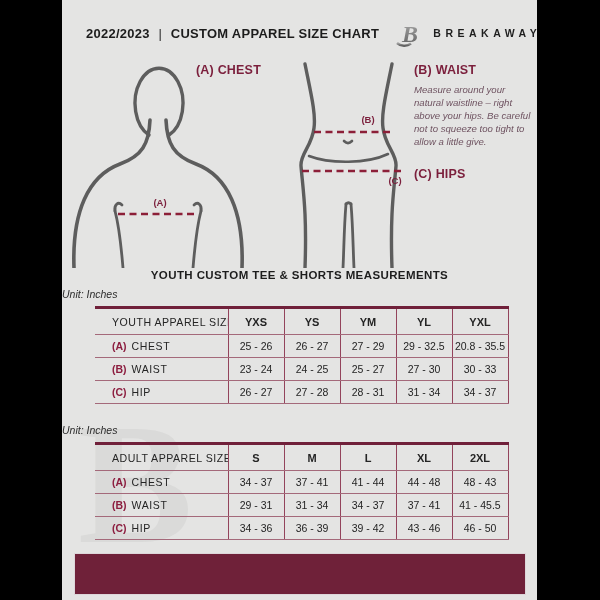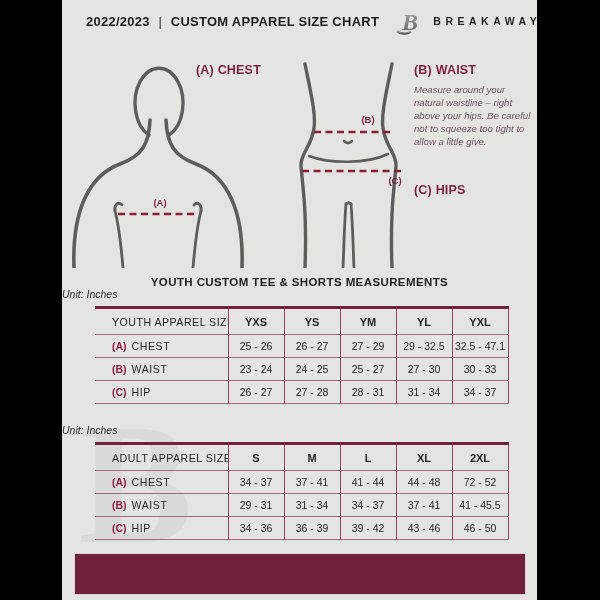--- a/index.html
+++ b/index.html
@@ -13,21 +13,21 @@
     position:absolute; left:62px; top:0; width:475px; height:600px;
     background:#e4e4e3; overflow:hidden;
   }
   .watermark {
     position:absolute; left:16px; top:398px; z-index:0;
     font-family:"Liberation Serif", serif; font-weight:bold;
     font-size:172px; line-height:1; color:#dadad9; user-select:none;
   }
   
   .hdr {
-    position:absolute; top:4px; left:0; width:100%; height:34px; z-index:2;
+    position:absolute; top:16px; left:0; width:100%; height:34px; z-index:2;
     display:flex; align-items:center; justify-content:space-between;
     box-sizing:border-box; padding:0 16px 0 24px;
   }
   .hdr-title-group {
     display:flex; align-items:center; gap:9px;
     font-weight:bold; font-size:13.5px; letter-spacing:0.3px; color:#1c1c1c;
     transform:scaleX(0.96); transform-origin:left center; white-space:nowrap;
   }
   .hdr-pipe { font-weight:normal; color:#2a2a2a; }
   .brand { display:flex; align-items:center; gap:8px; }
@@ -37,31 +37,31 @@
   .fig-torso { left:4px; top:62px; }
   .fig-lower { left:223px; top:62px; }
   .guide-text { position:absolute; z-index:2; }
   .guide-text h3 { margin:0 0 6px 0; font-size:12.5px; font-weight:bold; color:#7b1f3c; letter-spacing:0.2px; }
   .guide-text p {
     margin:0; font-size:9.6px; font-style:italic; color:#6e5260;
     line-height:1.36; white-space:pre-line;
   }
   .chest-text { left:134px; top:63px; width:122px; }
   .waist-text { left:352px; top:63px; width:120px; }
-  .hips-text  { left:352px; top:167px; width:124px;margin-top:16px; }
+  .hips-text  { left:352px; top:167px; width:124px; }
   
   .sec-title {
     position:absolute; left:0; width:100%; z-index:1; text-align:center;
     font-weight:bold; font-size:11.5px; letter-spacing:0.4px; color:#1d1d1d;
   }
   .sec-unit {
     position:absolute; left:0; width:100%; z-index:1; text-align:left;
     font-style:italic; font-size:10.5px; color:#2c2c2c;
   }
-  .youth-title { top:276px; } .youth-unit { top:288px; }
+  .youth-title { top:269px; } .youth-unit { top:288px; }
   .adult-title { top:409px; } .adult-unit { top:424px; }
   .tbl-wrap { position:absolute; left:33px; z-index:1; }
   .youth-table-wrap { top:306px; }
   .adult-table-wrap { top:442px; }
   table.size-table {
     border-collapse:collapse; table-layout:fixed; width:413px;
     border-top:3px solid #70203a; border-bottom:1.4px solid #a4697a;
   }
   table.size-table col.c0 { width:133px; }
   table.size-table col.cd { width:56px; }
@@ -173,21 +173,21 @@
           <th>YM</th>
           <th>YL</th>
           <th>YXL</th>
         </tr>
         <tr>
           <td class="lbl"><span class="row-key">(A)</span><span class="row-name">CHEST</span></td>
           <td>25 - 26</td>
           <td>26 - 27</td>
           <td>27 - 29</td>
           <td>29 - 32.5</td>
-          <td>32.5 - 47.1</td>
+          <td>20.8 - 35.5</td>
         </tr>
         <tr>
           <td class="lbl"><span class="row-key">(B)</span><span class="row-name">WAIST</span></td>
           <td>23 - 24</td>
           <td>24 - 25</td>
           <td>25 - 27</td>
           <td>27 - 30</td>
           <td>30 - 33</td>
         </tr>
         <tr>
@@ -221,21 +221,21 @@
           <th>L</th>
           <th>XL</th>
           <th>2XL</th>
         </tr>
         <tr>
           <td class="lbl"><span class="row-key">(A)</span><span class="row-name">CHEST</span></td>
           <td>34 - 37</td>
           <td>37 - 41</td>
           <td>41 - 44</td>
           <td>44 - 48</td>
-          <td>72 - 52</td>
+          <td>48 - 43</td>
         </tr>
         <tr>
           <td class="lbl"><span class="row-key">(B)</span><span class="row-name">WAIST</span></td>
           <td>29 - 31</td>
           <td>31 - 34</td>
           <td>34 - 37</td>
           <td>37 - 41</td>
           <td>41 - 45.5</td>
         </tr>
         <tr>

